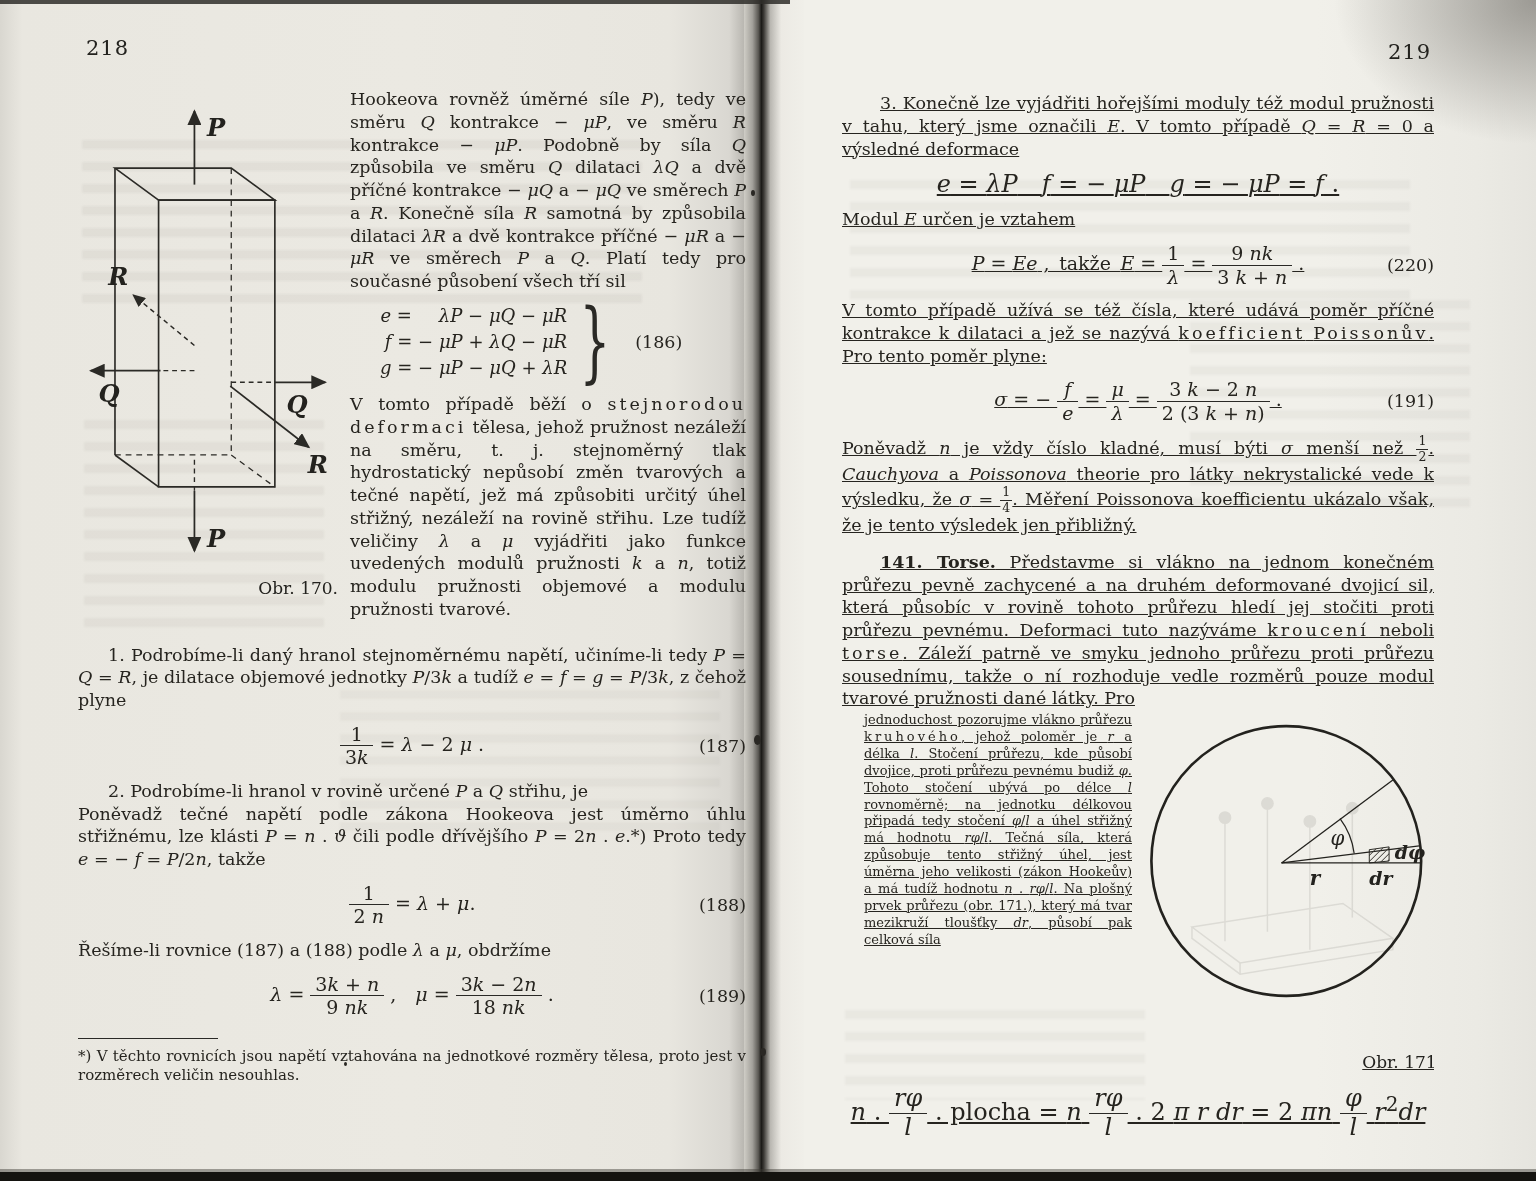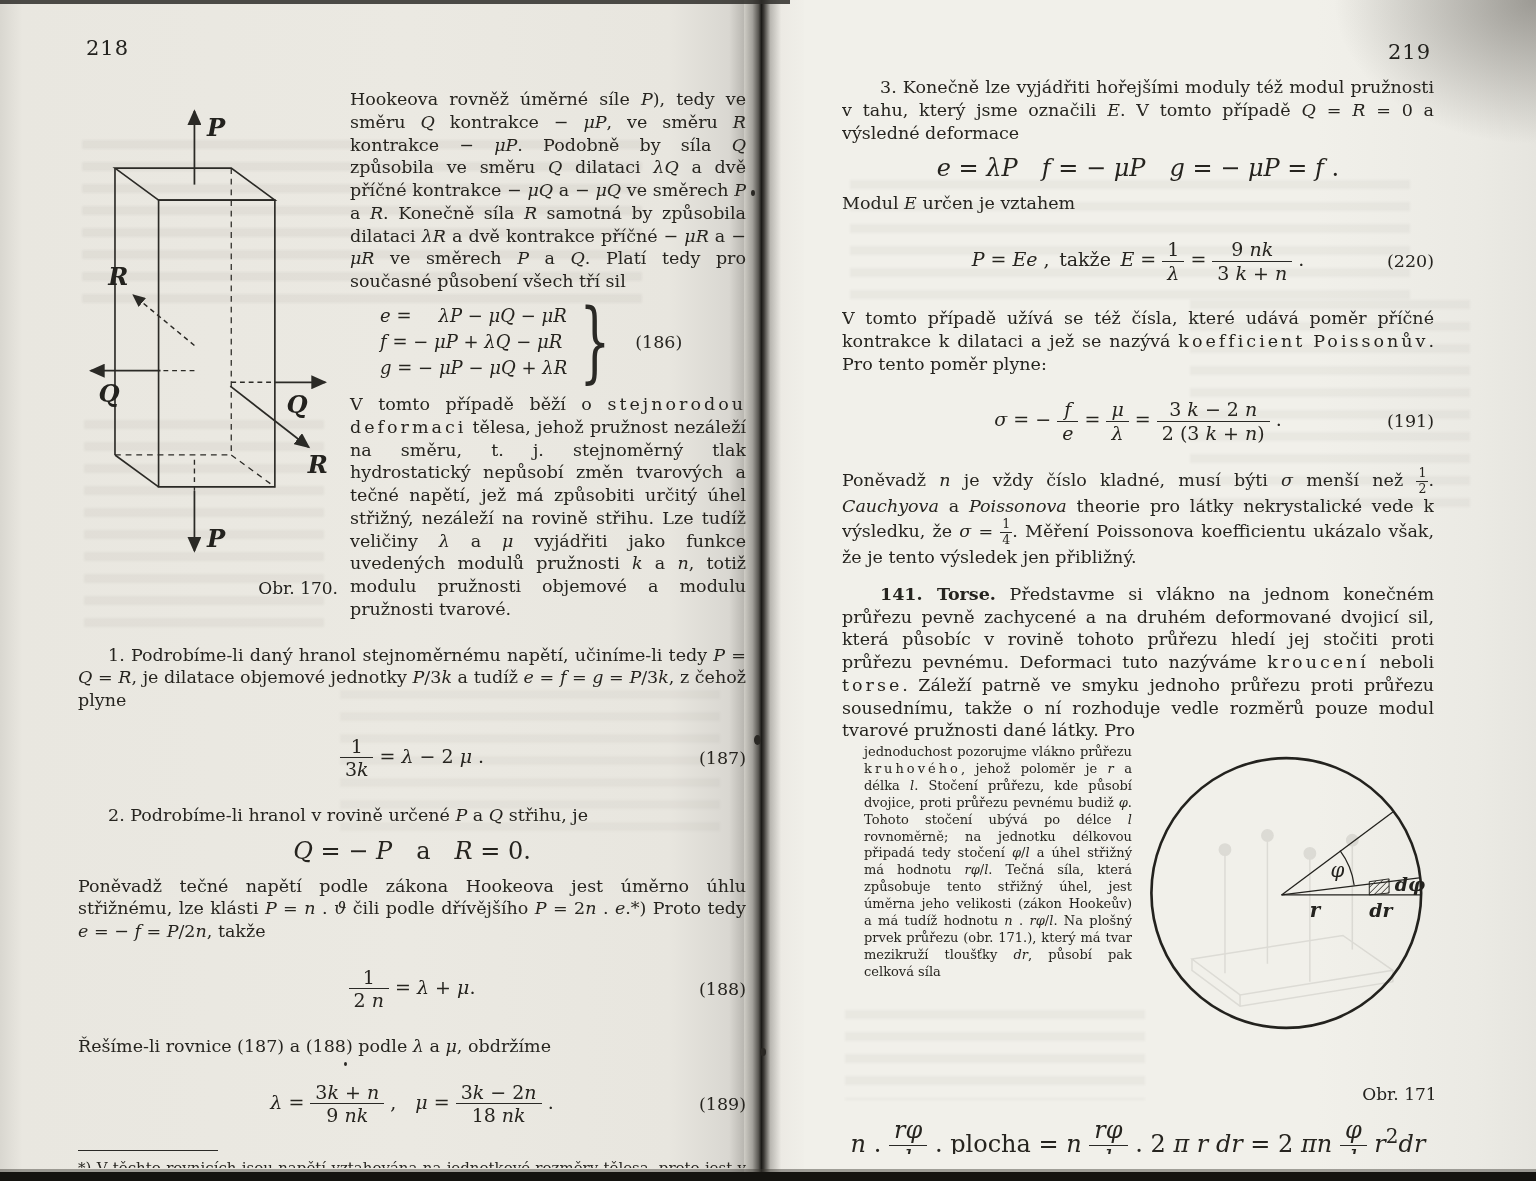--- a/index.html
+++ b/index.html
@@ -17,41 +17,41 @@
   .edge-top{position:absolute;left:0;top:0;width:790px;height:4px;background:#2f2e2a;opacity:.85;}
   .edge-bottom{position:absolute;left:0;bottom:0;width:1536px;height:9px;background:#14130f;}
   .edge-bottom2{position:absolute;left:0;bottom:9px;width:1536px;height:3px;background:rgba(60,58,52,.45);}
   .speck{position:absolute;border-radius:50%;background:#2a2824;}
 
   .pagenum{position:absolute;font-size:21px;letter-spacing:1px;color:#23221e;}
   .pn-left{left:86px;top:36px;}
   .pn-right{left:1388px;top:40px;}
 
   .content-left{position:absolute;left:78px;top:88px;width:668px;height:1080px;overflow:hidden;}
-  .content-right{position:absolute;left:842px;top:76px;width:592px;height:1078px;overflow:hidden;}
+  .content-right{position:absolute;left:842px;top:92px;width:592px;height:1078px;overflow:hidden;text-decoration:underline;}
 
   p{margin:0;font-size:17.5px;line-height:1.3;text-align:justify;}
   .ind{text-indent:30px;}
   .ind40{text-indent:38px;}
   .mt{margin-top:14px;}
   i{font-style:italic;}
   .sp{letter-spacing:3px;}
 
   .top-flex{display:flex;}
   .figblock170{width:260px;flex:none;text-align:center;}
   .narrow-col{flex:1;padding-left:12px;}
   figure{margin:0;}
   figcaption{font-size:17px;margin-top:4px;text-align:right;color:#23221e;}
 
-  .eq186{display:flex;align-items:center;margin:10px 0 12px;font-size:18px;}
+  .eq186{display:flex;align-items:center;margin:10px 0 12px;font-size:18px;text-align:right;}
   .eq186 .lines{flex:none;margin-left:30px;line-height:1.45;}
   .eq186 .brace{font-size:88px;line-height:.75;transform:scaleX(.55);margin-left:0px;color:#2a2925;}
   .eq186 .num{margin-left:12px;font-size:17.5px;}
 
-  .eqrow{position:relative;text-align:center;margin:24px 0;font-size:19px;}
+  .eqrow{position:relative;text-align:center;margin:12px 0;font-size:19px;}
   .eqrow.plain{margin:10px 0;font-size:24px;}
   .eqnum{position:absolute;right:0;top:50%;transform:translateY(-50%);font-size:17.5px;font-style:normal;}
   .eqrow .frac{display:inline-block;vertical-align:middle;text-align:center;line-height:1.08;}
   .frac .num{display:block;padding:0 5px 1px;}
   .frac .den{display:block;border-top:1.4px solid #2a2926;padding:1px 5px 0;}
   p .frac{display:inline-block;vertical-align:-7px;text-align:center;line-height:1;font-size:12.5px;}
   p .frac .num{padding:0 2px 1px;}
   p .frac .den{border-top:1px solid #2a2926;padding:1px 2px 0;}
 
   .foot-rule{border:none;border-top:1.5px solid #2a2926;width:140px;margin:20px 0 8px;}
@@ -153,23 +153,20 @@
 
     <p class="ind" style="margin-top:23px;">1. Podrobíme-li daný hranol stejnoměrnému napětí, učiníme-li tedy <i>P</i> = <i>Q</i> = <i>R</i>, je dilatace objemové jednotky <i>P</i>/3<i>k</i> a tudíž <i>e</i> = <i>f</i> = <i>g</i> = <i>P</i>/3<i>k</i>, z čehož plyne</p>
 
     <div class="eqrow">
       <span><span class="frac"><span class="num">1</span><span class="den">3<i>k</i></span></span> = <i>λ</i> − 2 <i>μ</i> .</span>
       <span class="eqnum">(187)</span>
     </div>
 
     <p class="ind">2. Podrobíme-li hranol v rovině určené <i>P</i> a <i>Q</i> střihu, je</p>
 
-    <div class="eqrow plain">
-      <span><i>Q</i> = − <i>P</i> a <i>R</i> = 0.</span>
-    </div>
 
     <p>Poněvadž tečné napětí podle zákona Hookeova jest úměrno úhlu střižnému, lze klásti <i>P</i> = <i>n</i> . <i>ϑ</i> čili podle dřívějšího <i>P</i> = 2<i>n</i> . <i>e</i>.*) Proto tedy <i>e</i> = − <i>f</i> = <i>P</i>/2<i>n</i>, takže</p>
 
     <div class="eqrow">
       <span><span class="frac"><span class="num">1</span><span class="den">2 <i>n</i></span></span> = <i>λ</i> + <i>μ</i>.</span>
       <span class="eqnum">(188)</span>
     </div>
 
     <p>Řešíme-li rovnice (187) a (188) podle <i>λ</i> a <i>μ</i>, obdržíme</p>
 

